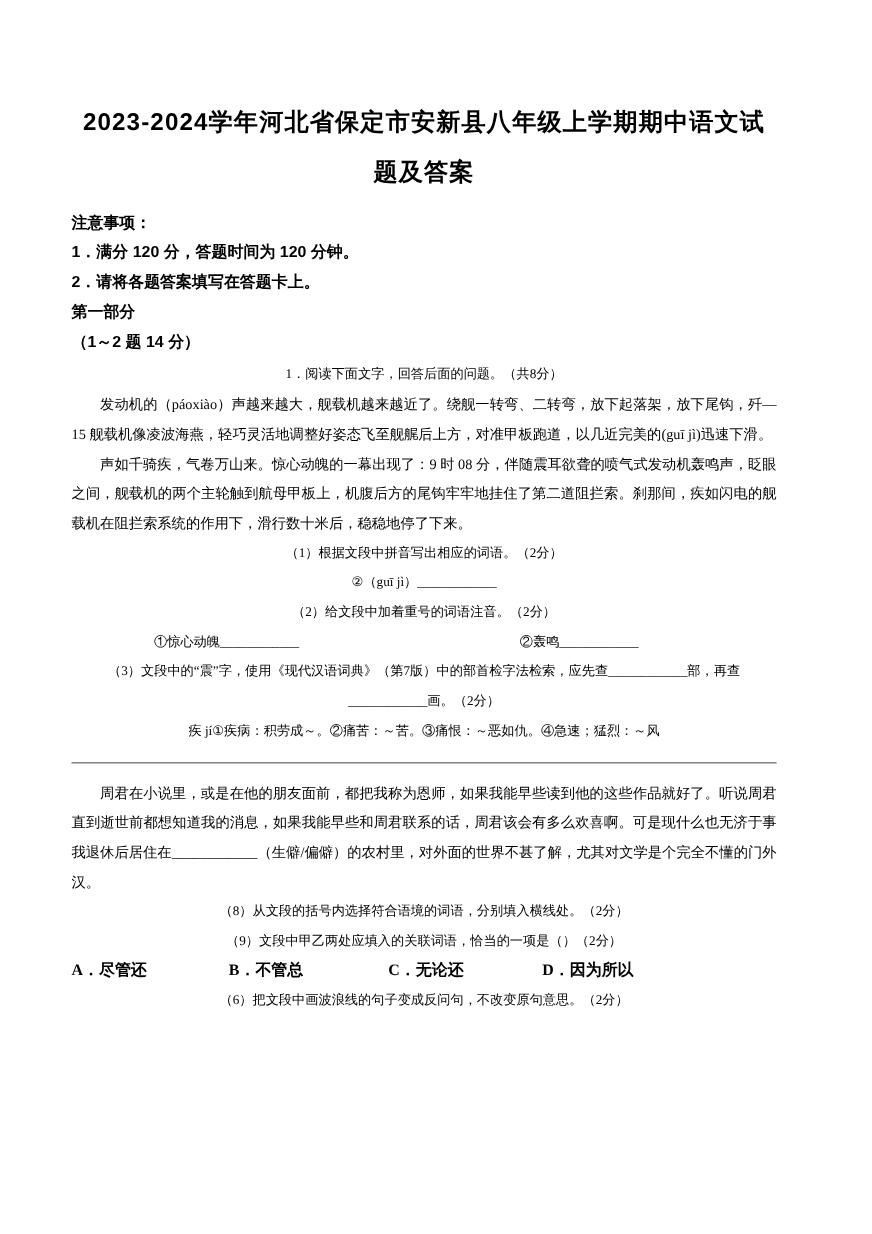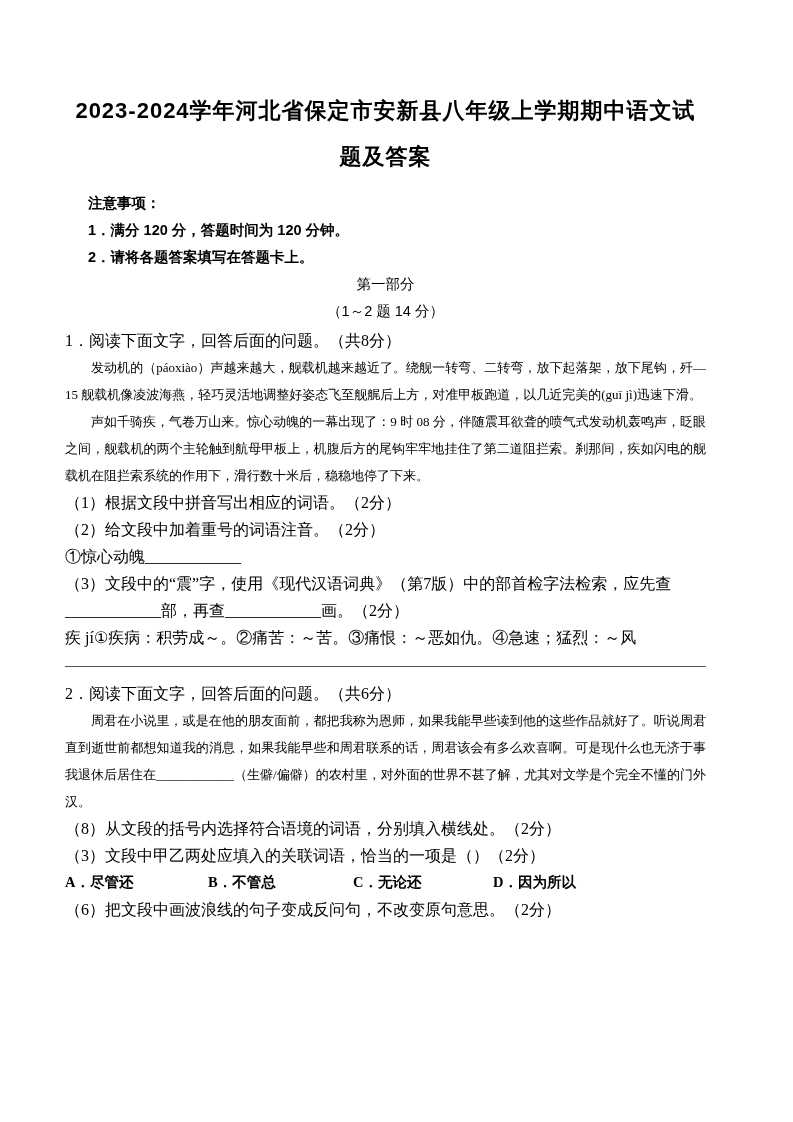--- a/index.html
+++ b/index.html
@@ -26,32 +26,32 @@
     line-height: 2.1;
     letter-spacing: 1px;
     margin-bottom: 10px;
   }
   .notice-heading,
   .notice-item {
     font-family: "Liberation Sans", "DejaVu Sans", sans-serif;
     font-weight: 700;
     font-size: 14.5px;
     line-height: 27px;
-    margin-left: 23px;
   }
   .center-line {
     font-family: "Liberation Sans", "DejaVu Sans", sans-serif;
-    font-weight: 400;
+    font-weight: 700;
     font-size: 14.5px;
     line-height: 27px;
-    text-align: center;
+    text-align: left;
   }
   .line {
-    font-size: 16px;
+    font-size: 12px;
     line-height: 27px;
+    text-align: center;
   }
   .passage {
     font-size: 13px;
     line-height: 27px;
     text-indent: 2em;
     text-align: justify;
   }
   .pair { display: flex; }
   .pair-a { display: inline-block; width: 44%; }
   .pair-b { display: inline-block; flex: 1; }
@@ -83,39 +83,40 @@
   <div class="center-line">第一部分</div>
   <div class="center-line">（1～2 题 14 分）</div>
 
   <div class="q-block">
     <div class="line">1．阅读下面文字，回答后面的问题。（共8分）</div>
     <div class="passage">发动机的（páoxiào）声越来越大，舰载机越来越近了。绕舰一转弯、二转弯，放下起落架，放下尾钩，歼—15 舰载机像凌波海燕，轻巧灵活地调整好姿态飞至舰艉后上方，对准甲板跑道，以几近完美的(guī jì)迅速下滑。</div>
     <div class="passage">声如千骑疾，气卷万山来。惊心动魄的一幕出现了：9 时 08 分，伴随震耳欲聋的喷气式发动机轰鸣声，眨眼之间，舰载机的两个主轮触到航母甲板上，机腹后方的尾钩牢牢地挂住了第二道阻拦索。刹那间，疾如闪电的舰载机在阻拦索系统的作用下，滑行数十米后，稳稳地停了下来。</div>
 
     <div class="line">（1）根据文段中拼音写出相应的词语。（2分）</div>
     <div class="line pair">
+      <span class="pair-b">②（guī jì）____________</span>
     </div>
 
     <div class="line">（2）给文段中加着重号的词语注音。（2分）</div>
     <div class="line pair">
       <span class="pair-a">①惊心动魄____________</span>
+      <span class="pair-b">②轰鸣____________</span>
     </div>
 
     <div class="line">（3）文段中的“震”字，使用《现代汉语词典》（第7版）中的部首检字法检索，应先查____________部，再查____________画。（2分）</div>
     <div class="line">疾 jí①疾病：积劳成～。②痛苦：～苦。③痛恨：～恶如仇。④急速；猛烈：～风</div>
   </div>
 
   <hr class="divider">
 
   <div class="q-block">
-    <div class="line">2．阅读下面文字，回答后面的问题。（共6分）</div>
     <div class="passage">周君在小说里，或是在他的朋友面前，都把我称为恩师，如果我能早些读到他的这些作品就好了。听说周君直到逝世前都想知道我的消息，如果我能早些和周君联系的话，周君该会有多么欢喜啊。可是现什么也无济于事我退休后居住在____________（生僻/偏僻）的农村里，对外面的世界不甚了解，尤其对文学是个完全不懂的门外汉。</div>
 
     <div class="line">（8）从文段的括号内选择符合语境的词语，分别填入横线处。（2分）</div>
-    <div class="line">（3）文段中甲乙两处应填入的关联词语，恰当的一项是（）（2分）</div>
+    <div class="line">（9）文段中甲乙两处应填入的关联词语，恰当的一项是（）（2分）</div>
 
     <div class="options">
       <span>A．尽管还</span>
       <span>B．不管总</span>
       <span>C．无论还</span>
       <span>D．因为所以</span>
     </div>
 
     <div class="line">（6）把文段中画波浪线的句子变成反问句，不改变原句意思。（2分）</div>
   </div>

